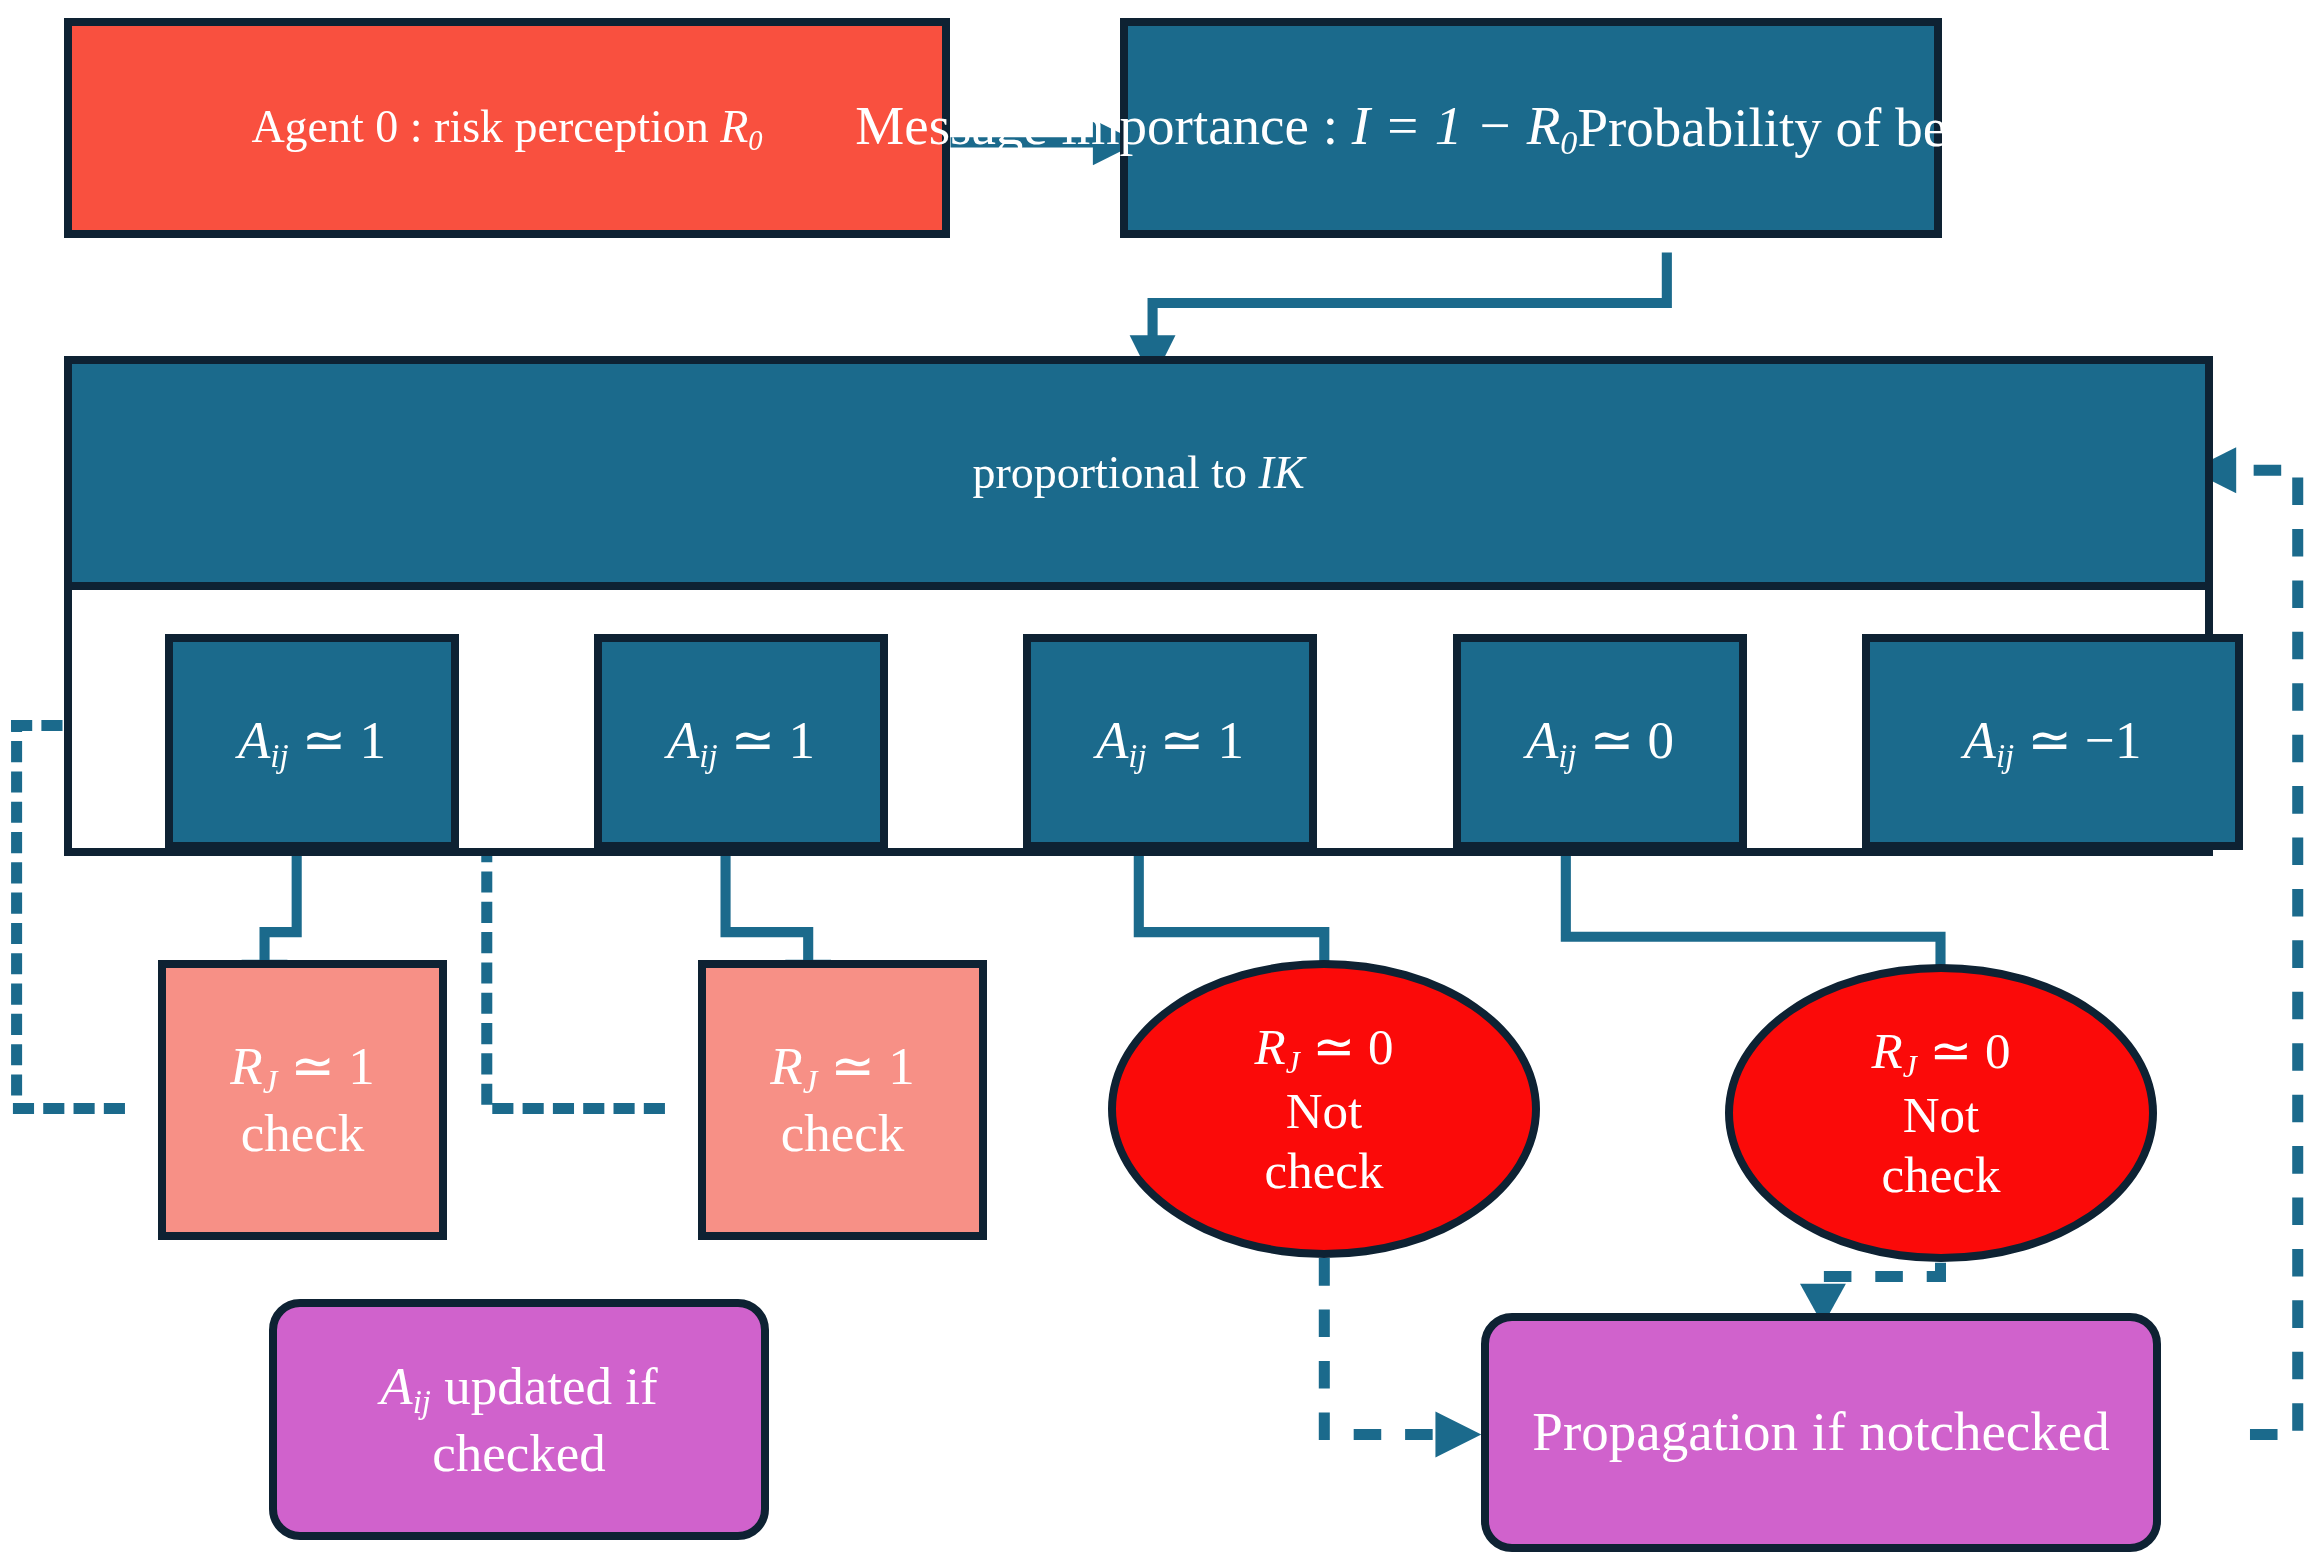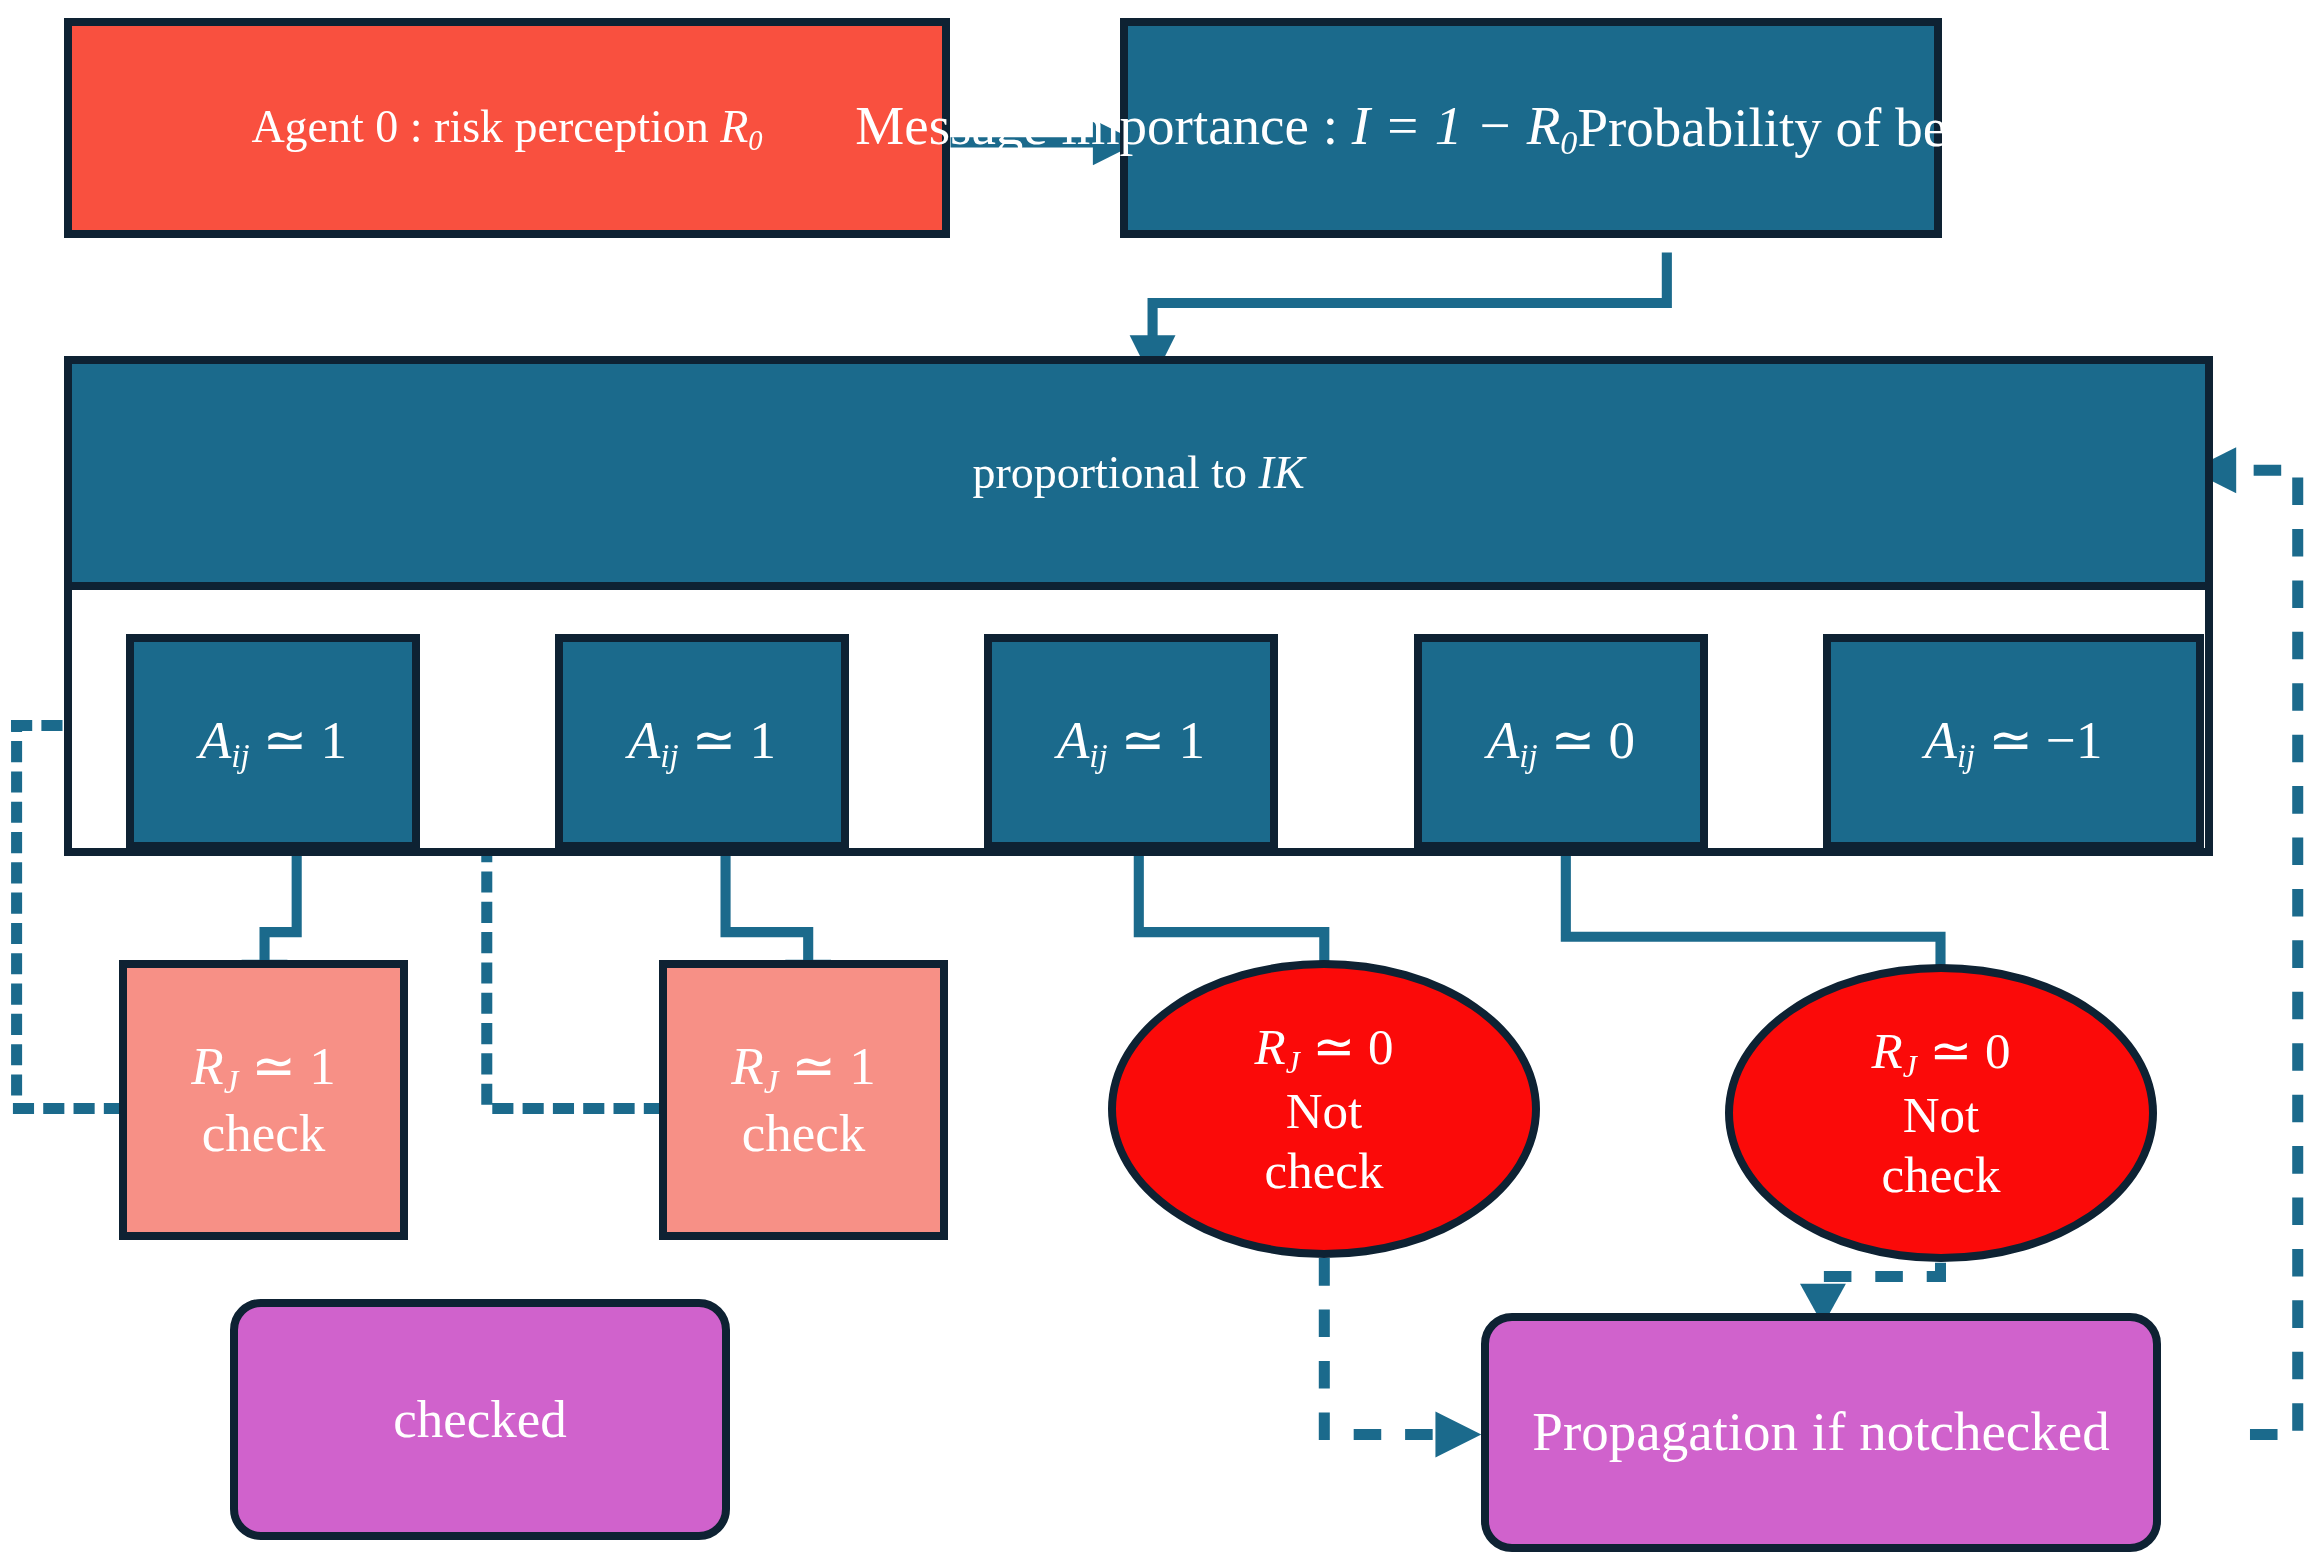--- a/index.html
+++ b/index.html
@@ -11,21 +11,21 @@
 
   .rect{border:8.3px solid #0E2233;}
   .teal{background:#1B6A8C;}
   .orange{background:#F9503F;}
   .salmon{background:#F79086;}
   .magenta{background:#D062CC;}
   .redell{background:#FB0A09;border:8.3px solid #0E2233;border-radius:50%;}
   .round{border-radius:31px;}
 
   .t56{font-size:51px;}
-  .t58{font-size:53px;}
+  .t58{font-size:53px;margin-left:39px;}
   .t60{font-size:55px;}
   .t62{font-size:46px;}
 
   .it{font-style:italic;}
   .sub{font-size:0.62em;vertical-align:-0.28em;font-style:italic;}
   .nowrap{white-space:nowrap;}
 
   svg.wires{position:absolute;left:0;top:0;width:2318px;height:1563px;pointer-events:none;}
   .ln{fill:none;stroke:#1B6A8C;stroke-width:11;}
   .lnd{fill:none;stroke:#1B6A8C;stroke-width:12;stroke-dasharray:30 26;}
@@ -174,20 +174,23 @@
 
   <div class="node redell t56" style="left:1725px;top:964px;width:432px;height:298px;flex-direction:column;">
     <div class="nowrap">
       <span class="it">R</span><span class="sub">J</span>&nbsp;<span>≃ 0</span>
     </div>
     <div>Not</div>
     <div>check</div>
   </div>
 
   <div class="node rect round magenta t58" style="left:230px;top:1299px;width:500px;height:241px;flex-direction:column;">
+    <div class="nowrap">
+      <span class="it">A</span><span class="sub">ij</span><span> updated if</span>
+    </div>
     <div>checked</div>
   </div>
 
   <div class="node rect round magenta t60" style="left:1481px;top:1313px;width:680px;height:239px;flex-direction:row;">
     <div>Propagation if not</div>
     <div>checked</div>
   </div>
 
 </div>
 

